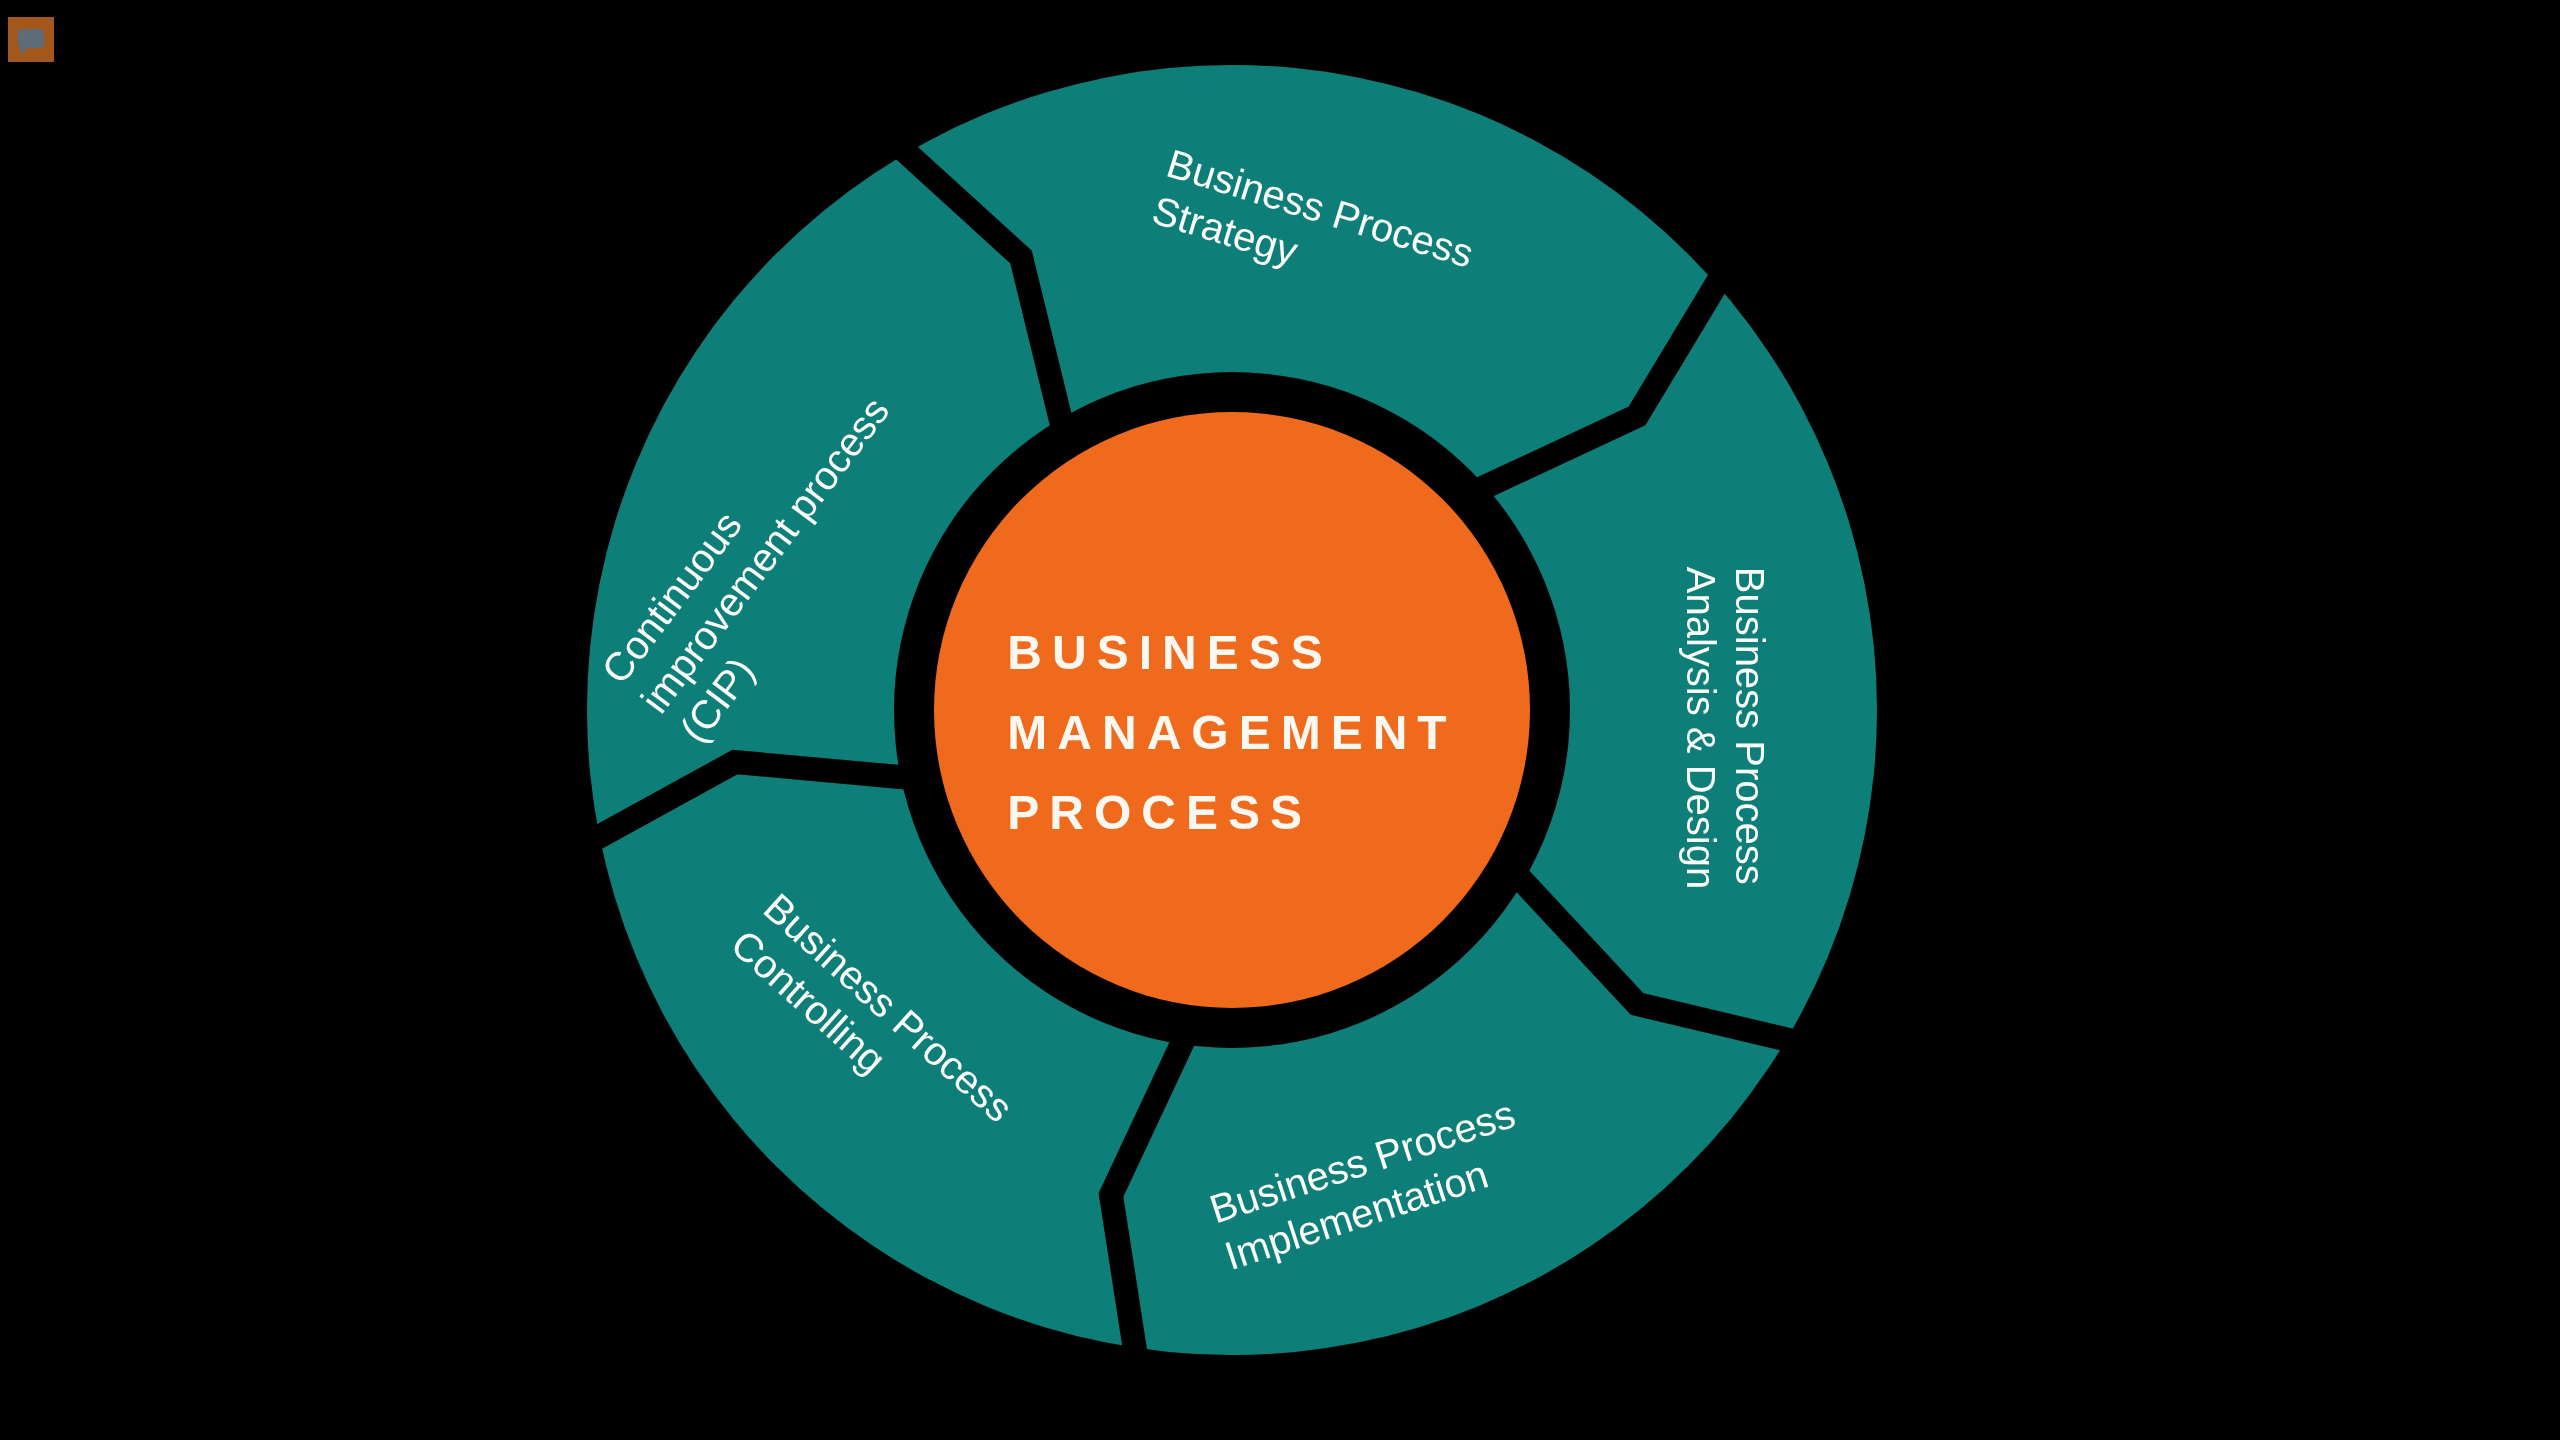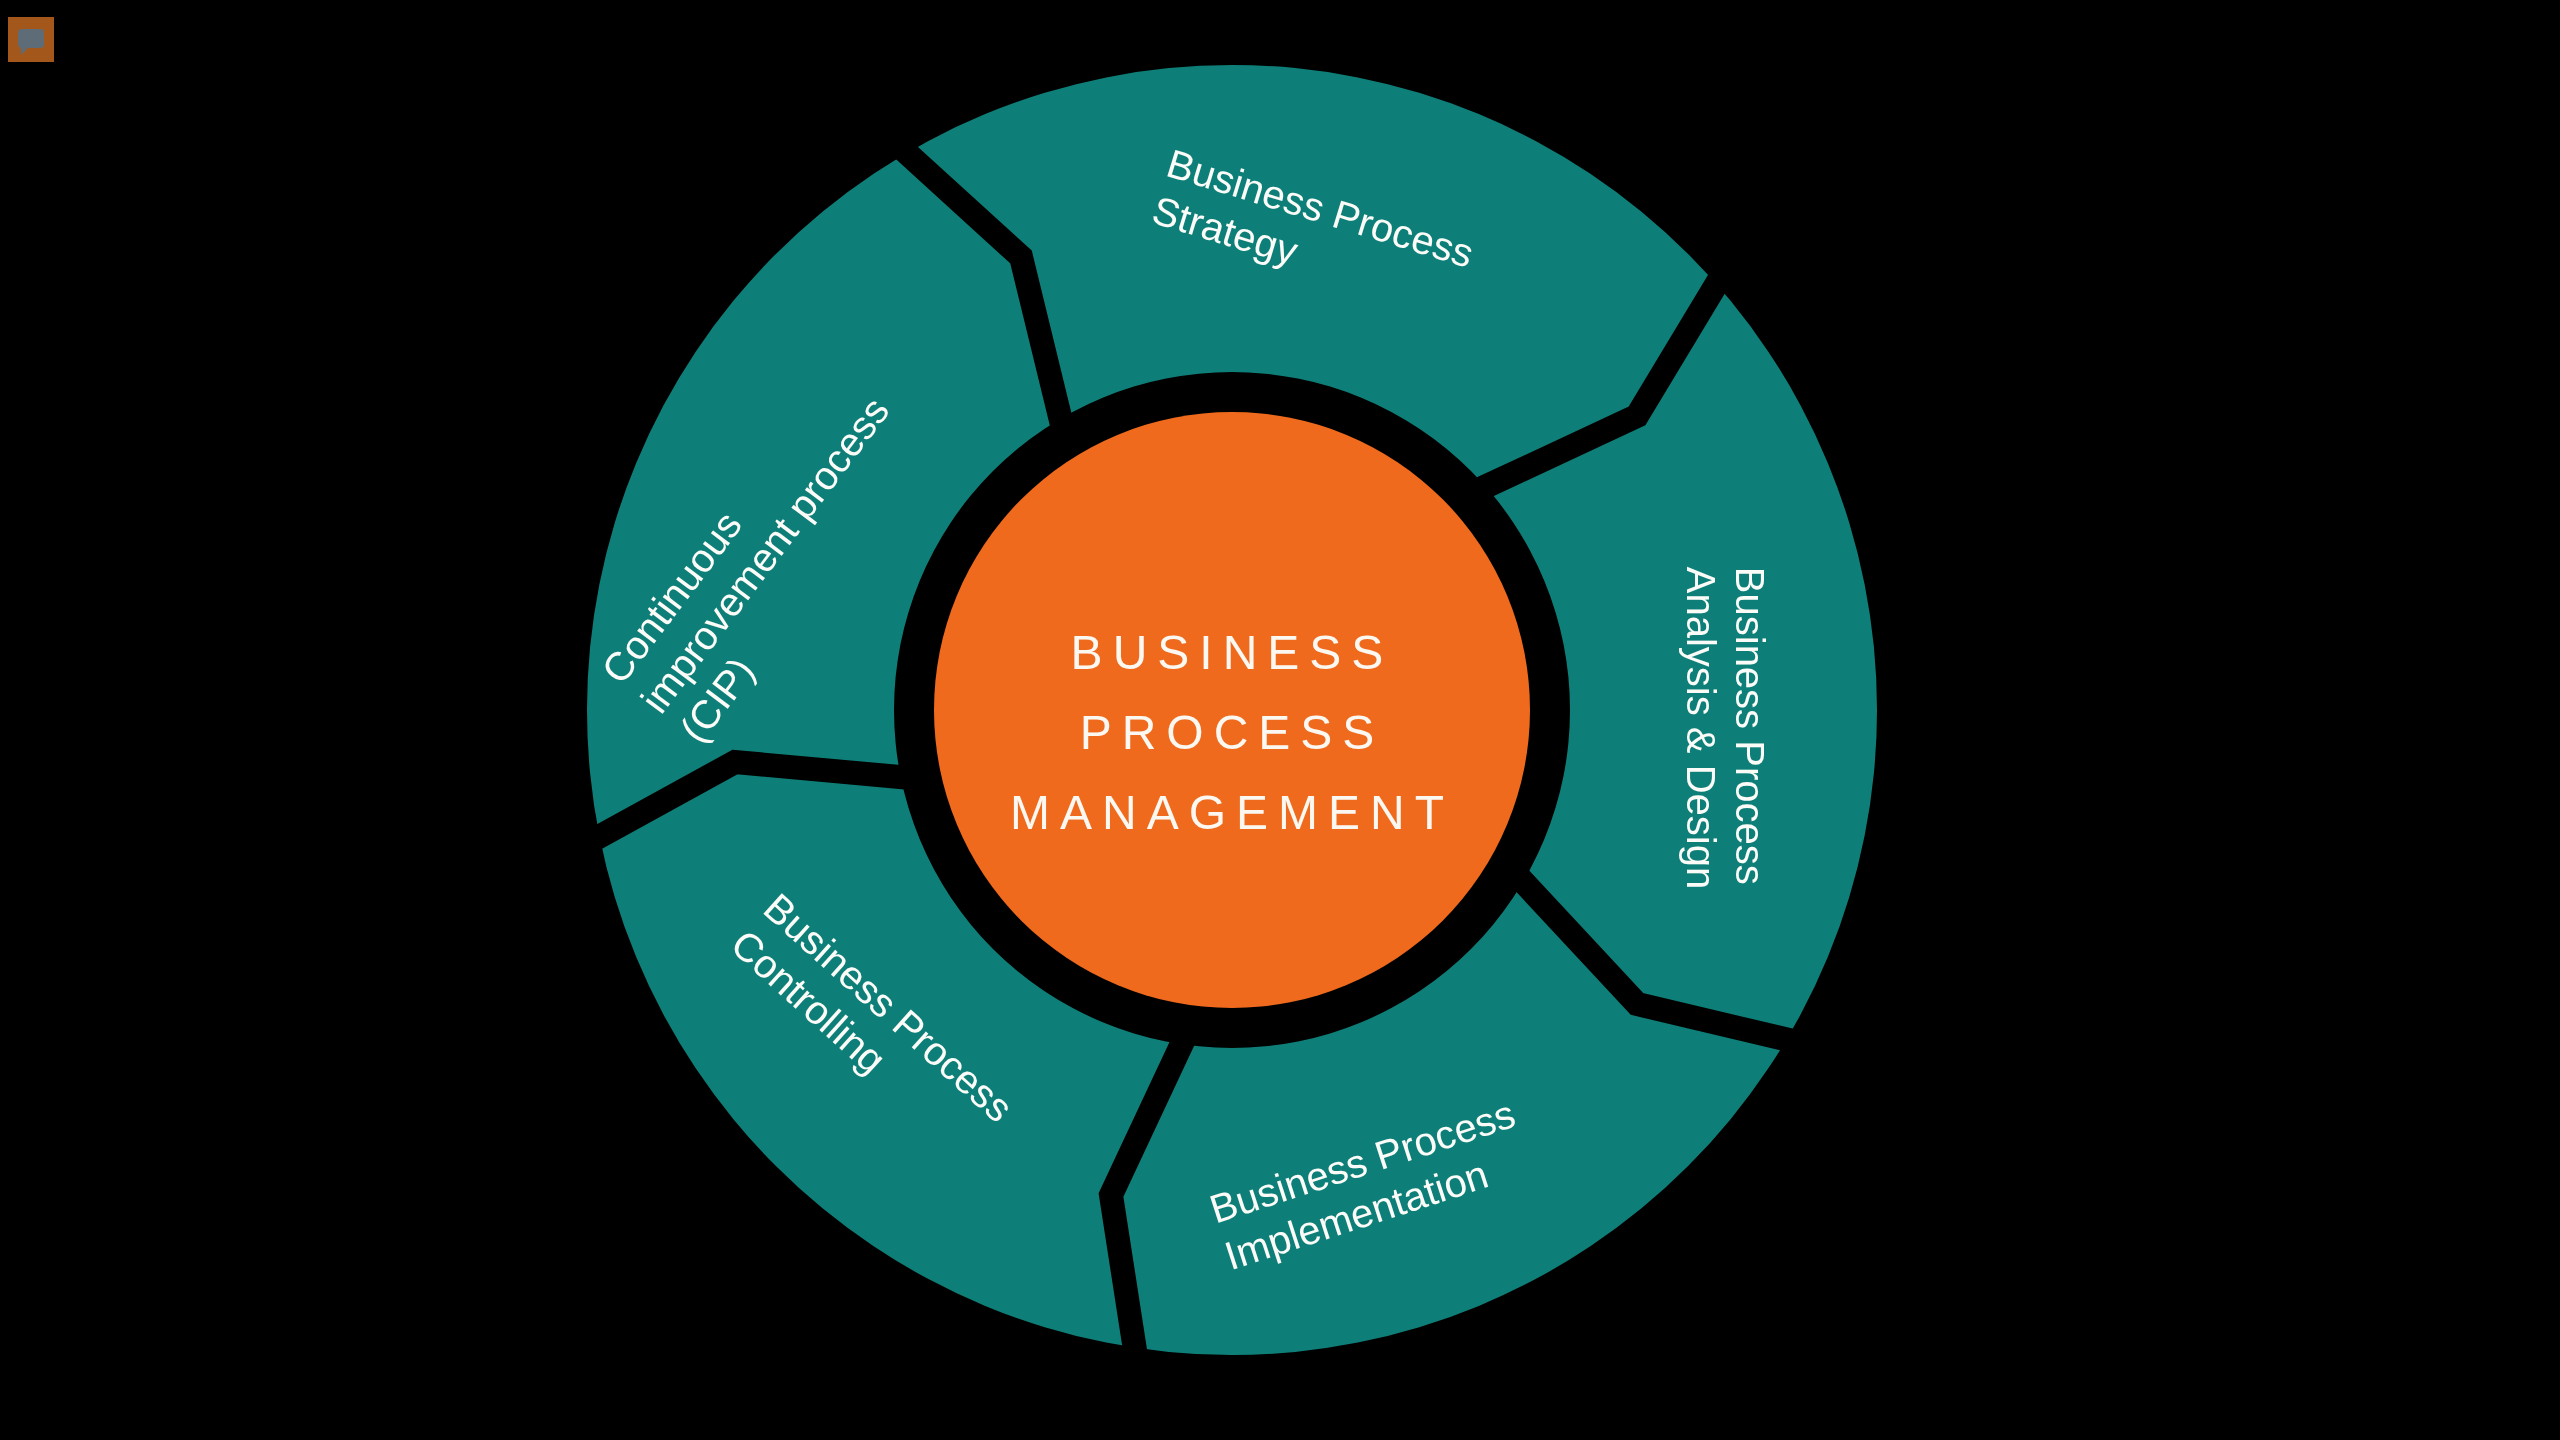--- a/index.html
+++ b/index.html
@@ -30,24 +30,24 @@
   .label-controlling   {left:872px;  top:1026px; transform:translate(-50%,-50%) rotate(42deg);}
   .label-cip           {left:765px;  top:555px;  transform:translate(-50%,-50%) rotate(-53deg);}
 
   
   .hub-label{
     position:absolute;
     left:1232px; top:733px;
     transform:translate(-50%,-50%);
     color:#FBF8F2;
     font-size:48px;
-    font-weight:400;
+    font-weight:700;
     line-height:80px;
     letter-spacing:10px;
-    text-align:center;
+    text-align:left;
     white-space:nowrap;
   }
 
   
   .corner-icon{
     position:absolute;
     left:8px; top:17px;
     width:46px; height:45px;
     background:#A3571A;
   }
@@ -84,22 +84,22 @@
       <path d="M 1814,1046 L 1637,1004 L 1516,874"></path>
       <path d="M 1139,1376 L 1111,1195 L 1186,1035"></path>
       <path d="M 575,850 L 735,762 L 911,778"></path>
     </g>
 
     <circle cx="1232" cy="710" r="298" fill="#EF6A1D"></circle>
   </svg>
 
   <div class="hub-label">
     <div>BUSINESS</div>
+    <div>MANAGEMENT</div>
     <div>PROCESS</div>
-    <div>MANAGEMENT</div>
   </div>
 
   <div class="seg-label label-strategy">
     <div>Business Process</div>
     <div>Strategy</div>
   </div>
 
   <div class="seg-label label-analysis">
     <div>Business Process</div>
     <div>Analysis &amp; Design</div>

